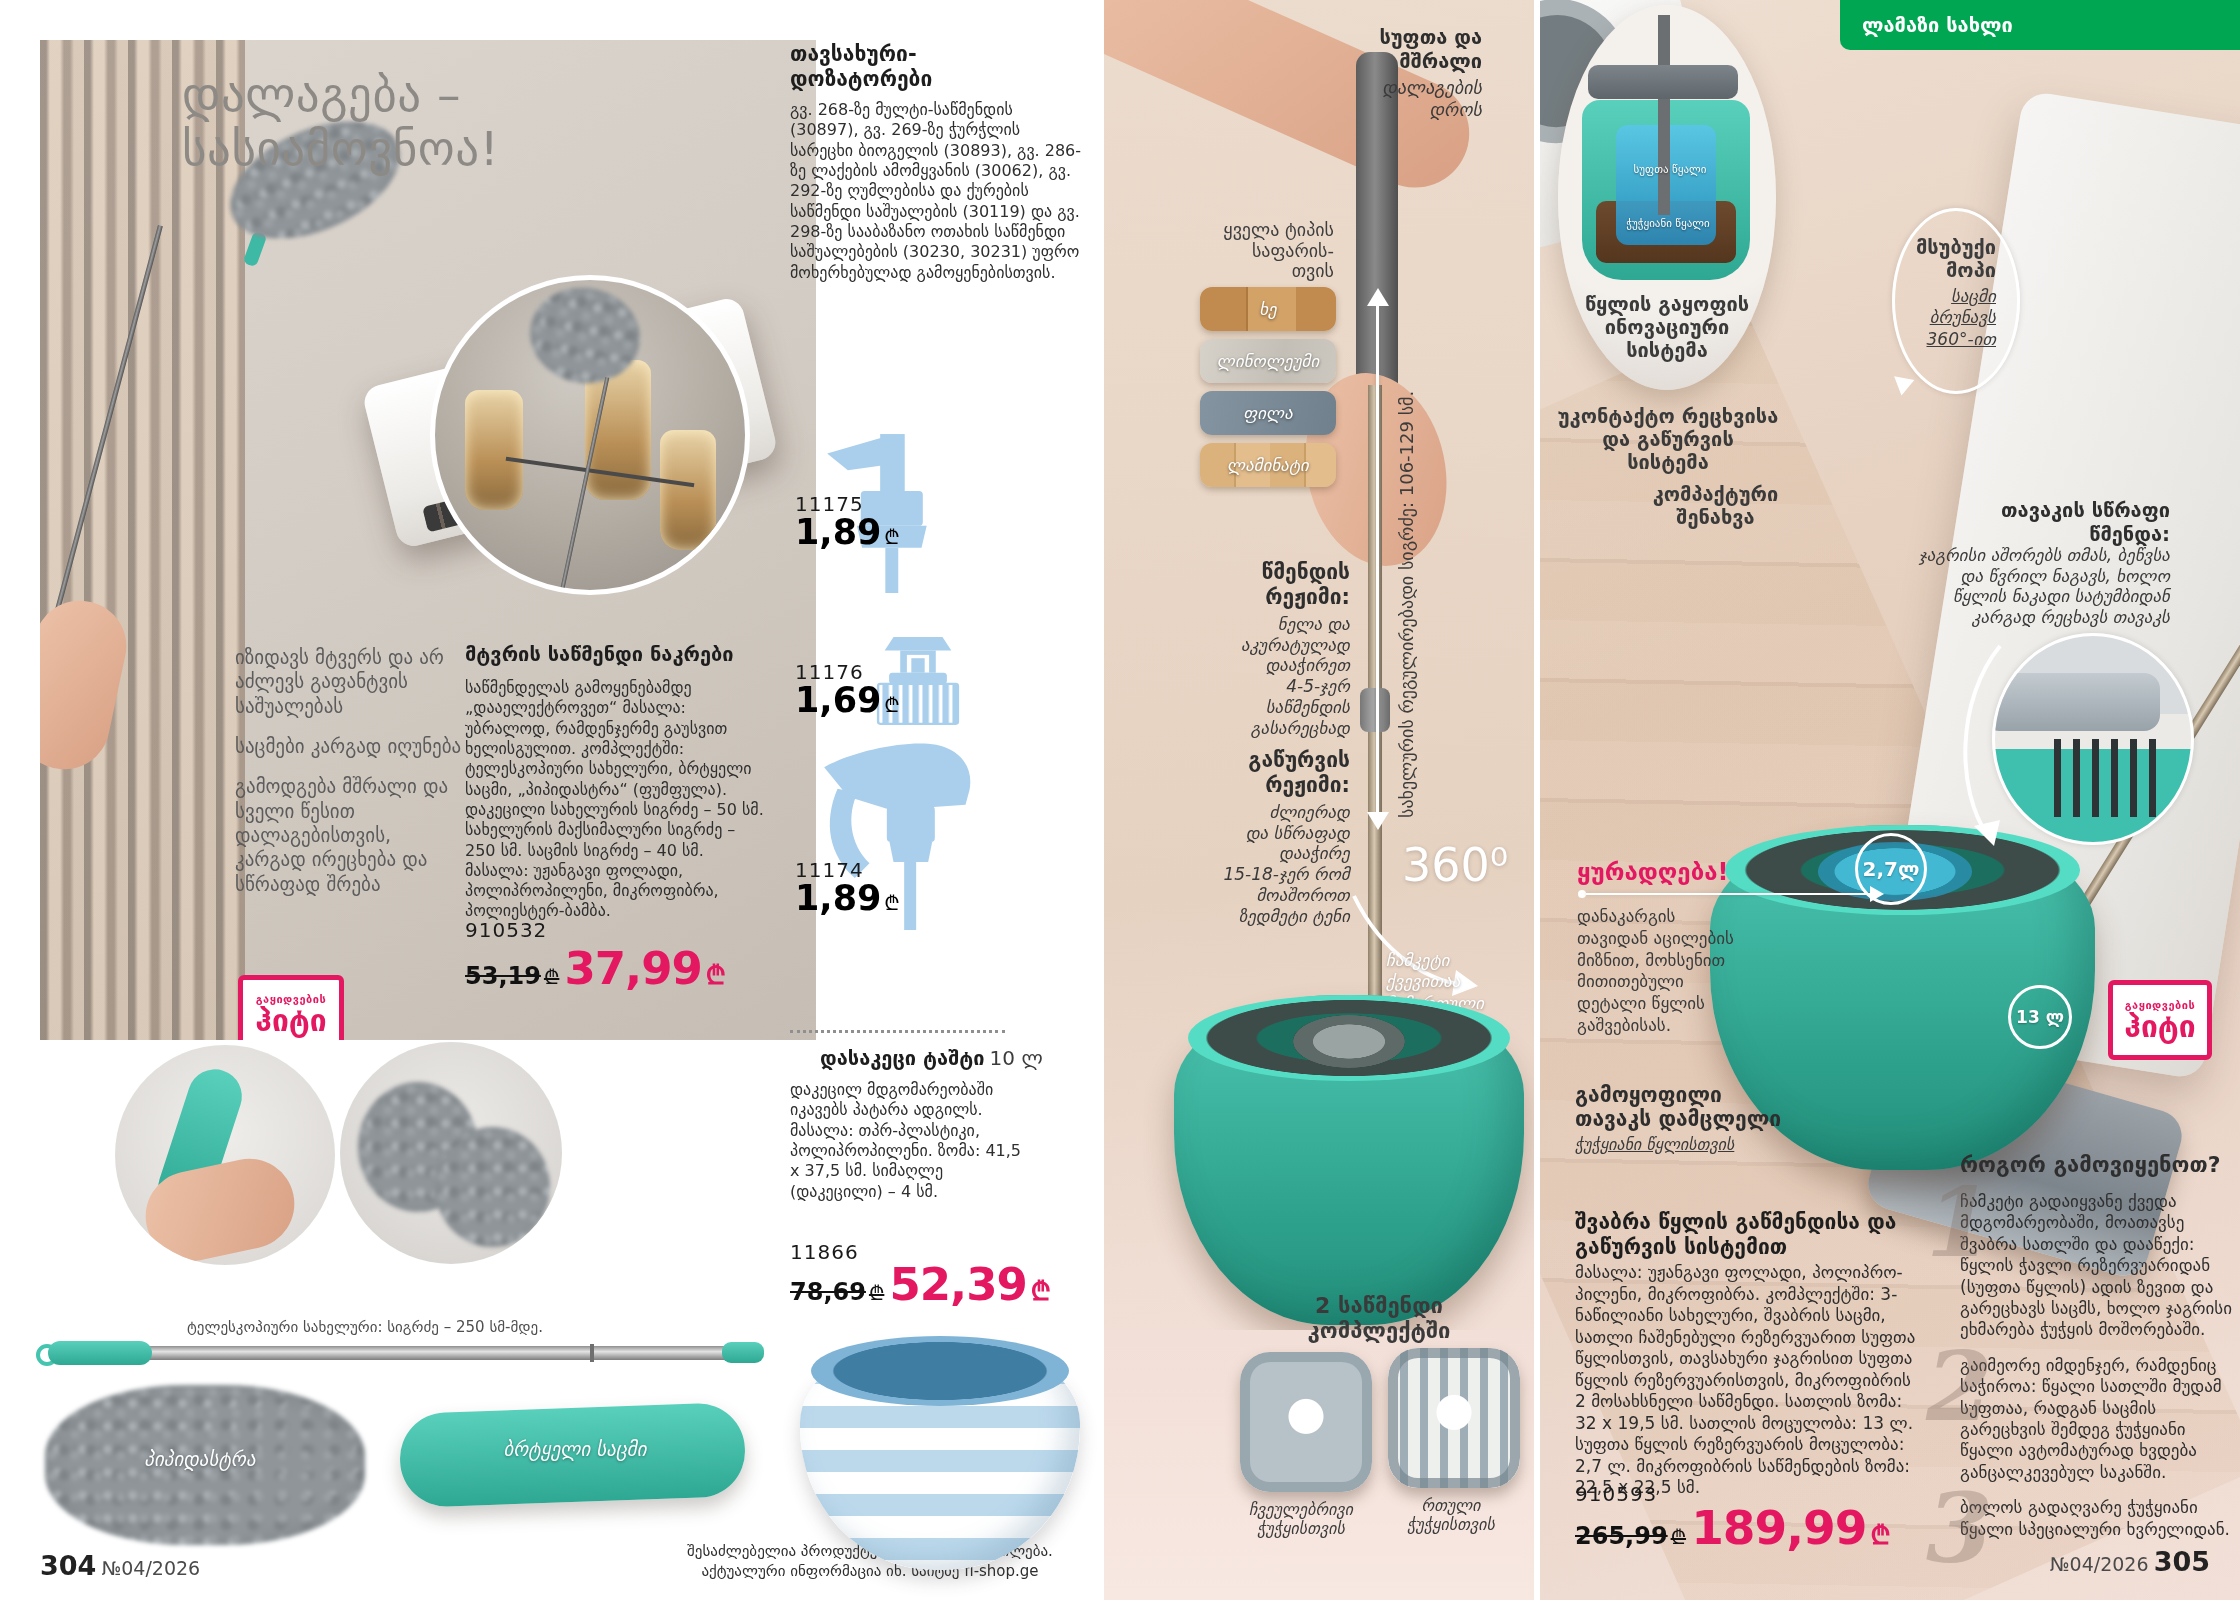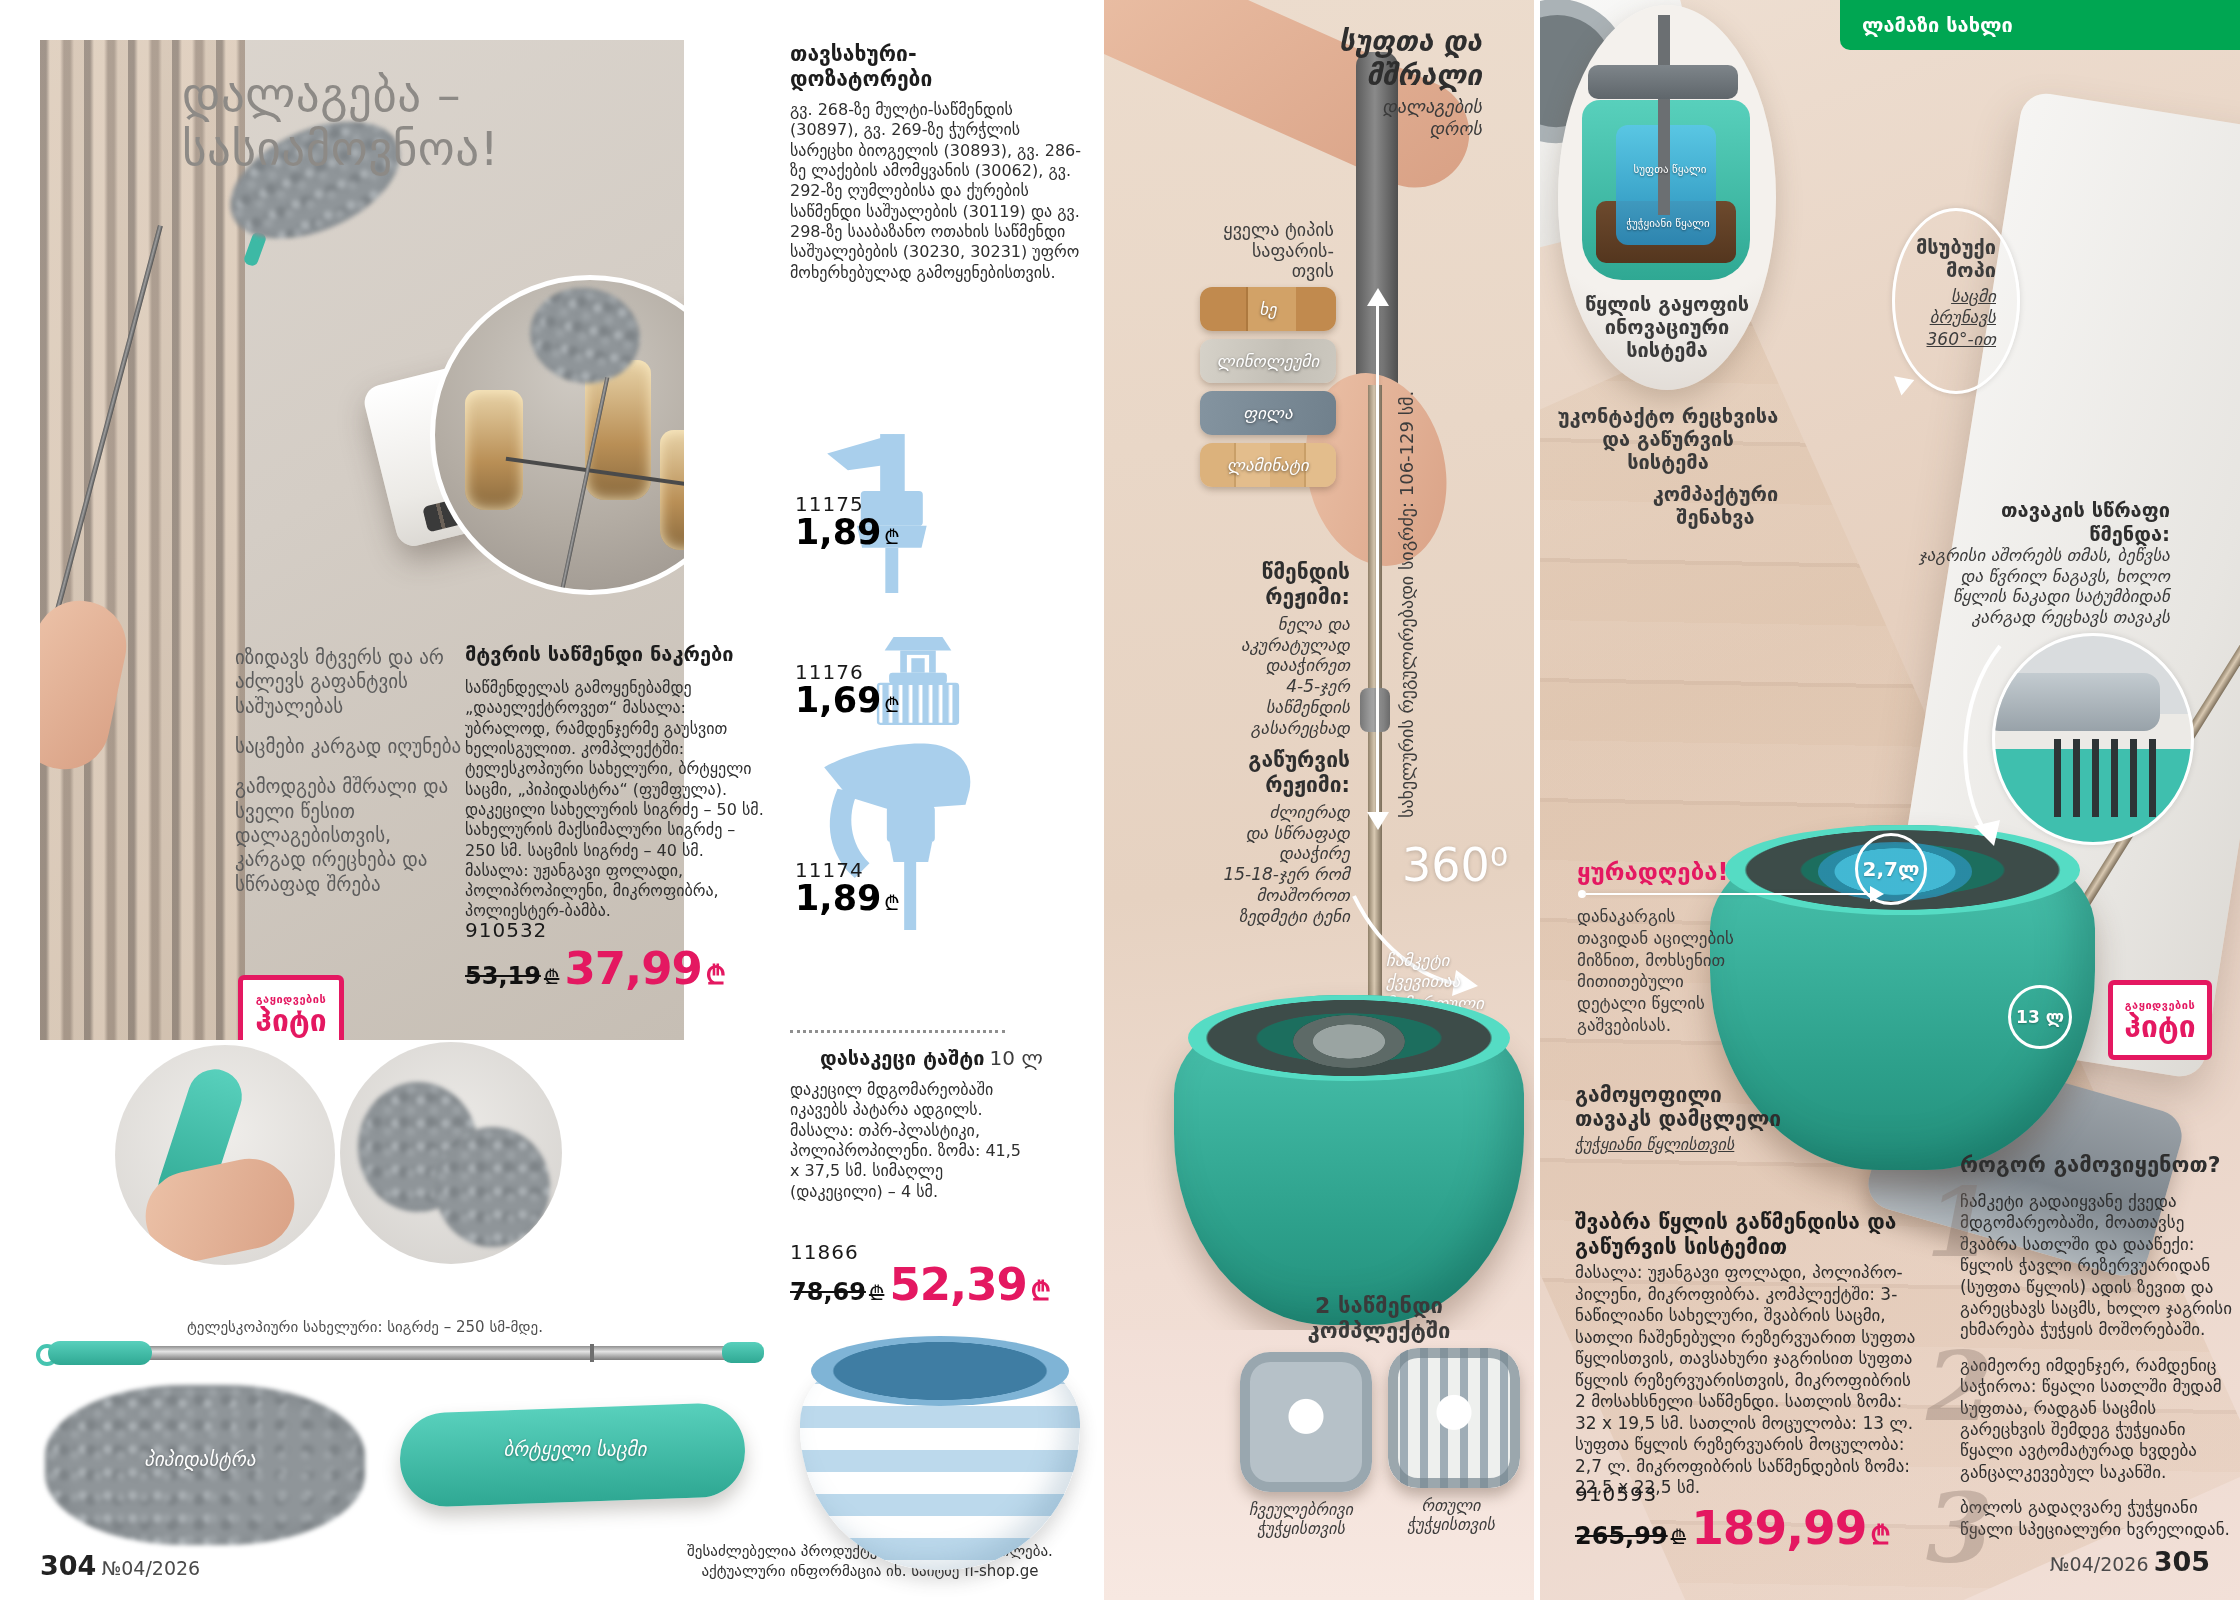--- a/index.html
+++ b/index.html
@@ -5,21 +5,21 @@
   html,body{margin:0;padding:0;background:#fff;}
   #stage{position:relative;width:2240px;height:1600px;background:#fff;overflow:hidden;
          font-family:"DejaVu Sans",sans-serif;color:#3c3c3c;}
   .abs{position:absolute;}
   .pre{white-space:pre-line;}
   .it{font-style:italic;text-decoration:underline;}
   .right{text-align:right;}
   .center{text-align:center;}
 
   
-  .photo-left{left:40px;top:40px;width:644px;height:1000px;overflow:hidden;
+  .photo-left{left:40px;top:40px;width:776px;height:1000px;overflow:hidden;
     background:linear-gradient(150deg,#dcd6cf 0%,#d4cdc5 45%,#c6beb4 100%);}
   .curtain2{left:0;top:0;width:205px;height:100%;
     background:repeating-linear-gradient(90deg,rgba(90,70,55,.45) 0 6px,rgba(230,205,180,.5) 10px 20px,rgba(120,95,75,.45) 24px 30px,rgba(215,190,165,.5) 34px 44px);}
   .hero-title{font-size:47px;line-height:1.15;font-weight:500;color:#8d8a86;letter-spacing:.5px;}
   .ac-unit{background:linear-gradient(#ffffff,#eceae6 70%,#dcd9d4);border-radius:18px;
     box-shadow:0 14px 30px rgba(60,50,40,.35);}
   .ac-vents{position:absolute;left:8%;bottom:10px;width:84%;height:26px;border-radius:6px;
     background:repeating-linear-gradient(90deg,#3a3a3a 0 14px,#6b6158 14px 18px);}
   .inset-circle{border-radius:50%;border:5px solid #fff;overflow:hidden;
     background:radial-gradient(circle at 45% 30%,#cfcac3 0%,#b3aca3 55%,#979089 100%);}
@@ -260,21 +260,21 @@
   </section>
 
   <section class="abs photo-mid">
     <div class="abs skin" style="left:-70px;top:10px;width:450px;height:108px;border-radius:60px;transform:rotate(24deg);"></div>
     <div class="abs" style="left:252px;top:52px;width:42px;height:345px;border-radius:14px;background:linear-gradient(90deg,#5c5c5c,#8a8a8a 45%,#4f4f4f);"></div>
     <div class="abs skin" style="left:203px;top:372px;width:138px;height:195px;border-radius:50%;transform:rotate(-12deg);"></div>
     <div class="abs" style="left:264px;top:385px;width:14px;height:735px;background:linear-gradient(90deg,#8f8069,#d9c9b2 45%,#7d6f5b);"></div>
     <div class="abs" style="left:256px;top:688px;width:30px;height:44px;border-radius:8px;background:linear-gradient(90deg,#777,#a7a7a7 45%,#6b6b6b);"></div>
 
     <div class="abs right" style="left:180px;top:25px;width:198px;">
-      <div class="mode-title pre" style="font-size:28px;font-style:italic;">სუფთა და
+      <div class="mode-title pre" style="font-size:20px;">სუფთა და
 მშრალი</div>
       <div class="mode-body pre" style="font-size:18px;margin-top:4px;">დალაგების
 დროს</div>
     </div>
 
     <div class="abs right pre" style="left:60px;top:220px;width:170px;font-size:18px;line-height:1.15;color:#3e3e3e;">ყველა ტიპის
 საფარის-
 თვის</div>
 
     <div class="abs" style="left:96px;top:287px;">

